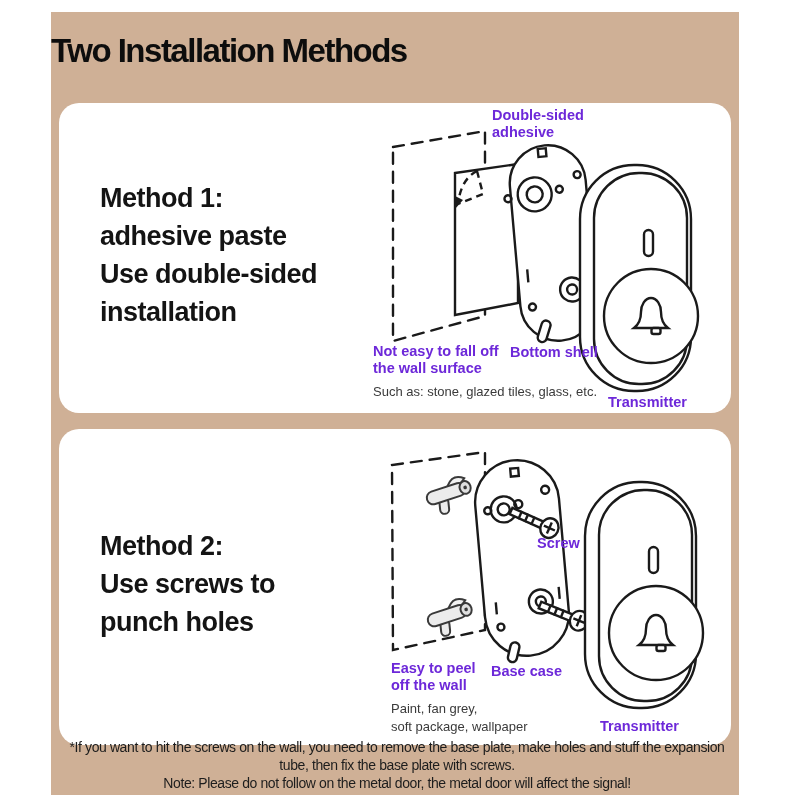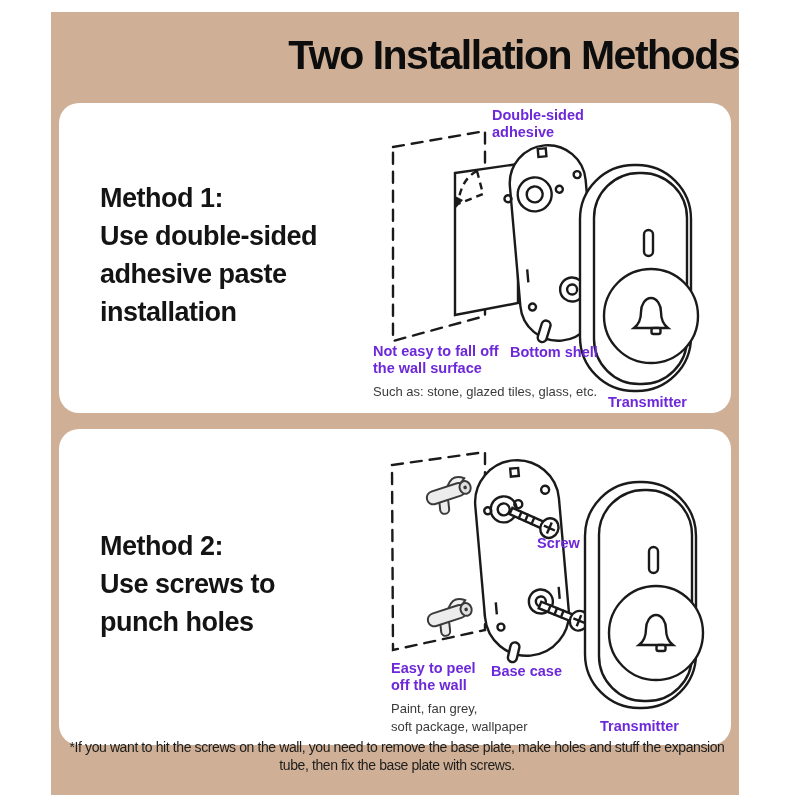--- a/index.html
+++ b/index.html
@@ -1,20 +1,20 @@
 <!DOCTYPE html>
 <html><head>
 <meta charset="utf-8">
 <style>
   html,body{margin:0;padding:0;background:#ffffff;}
   .page{position:relative;width:802px;height:802px;background:#ffffff;overflow:hidden;
         font-family:"Liberation Sans", sans-serif;color:#111;}
   .panel{position:absolute;left:51px;top:12px;width:688px;height:783px;background:#cfb096;}
-  .title{position:absolute;left:0;top:20px;width:100%;text-align:right;
-         font-size:41px;font-weight:bold;letter-spacing:-1.5px;color:#0d0d0d;}
+  .title{position:absolute;left:0;top:20px;width:100%;text-align:left;
+         font-size:33px;font-weight:bold;letter-spacing:-1.5px;color:#0d0d0d;}
   .card{position:absolute;left:8px;width:672px;background:#ffffff;border-radius:20px;}
   .card1{top:91px;height:310px;}
   .card2{top:417px;height:316px;}
   .heading{position:absolute;left:41px;font-size:27px;font-weight:bold;letter-spacing:-0.5px;
            line-height:38px;color:#141414;}
   .h1pos{top:76px;} .h2pos{top:98px;}
   .dsvg{position:absolute;left:0;top:0;}
   .lbl{position:absolute;font-size:14.5px;font-weight:bold;line-height:17px;color:#6d28d9;white-space:nowrap;}
   .sub{position:absolute;font-size:13px;font-weight:normal;line-height:18px;color:#3a3a3a;white-space:nowrap;}
   .footnote{position:absolute;left:11px;top:726px;width:670px;font-size:14px;letter-spacing:-0.4px;
@@ -27,22 +27,22 @@
 <body>
 
 <div class="page">
   <div class="panel">
 
     <div class="title">Two Installation Methods</div>
 
     <div class="card card1">
       <div class="heading h1pos">
         <div>Method 1:</div>
+        <div>adhesive paste</div>
         <div>Use double-sided</div>
-        <div>adhesive paste</div>
         <div>installation</div>
       </div>
 
       <svg class="dsvg" width="672" height="310" viewBox="0 0 672 310">
 
         <g>
           <path class="ink" d="M334,44 L426,28 L426,213 L334,238 Z" stroke-width="2.6" stroke-dasharray="11 8" stroke-linecap="round"></path>
         </g>
 
         <g>
@@ -176,16 +176,17 @@
         <div>Paint, fan grey,</div>
         <div>soft package, wallpaper</div>
       </div>
       <div class="lbl" style="left:432px;top:234px;">Base case</div>
       <div class="lbl" style="left:541px;top:289px;">Transmitter</div>
     </div>
 
     <div class="footnote">
       <div>*If you want to hit the screws on the wall, you need to remove the base plate, make holes and stuff the expansion</div>
       <div>tube, then fix the base plate with screws.</div>
+      <div>Note: Please do not follow on the metal door, the metal door will affect the signal!</div>
     </div>
 
   </div>
 </div>
 
 </body></html>

